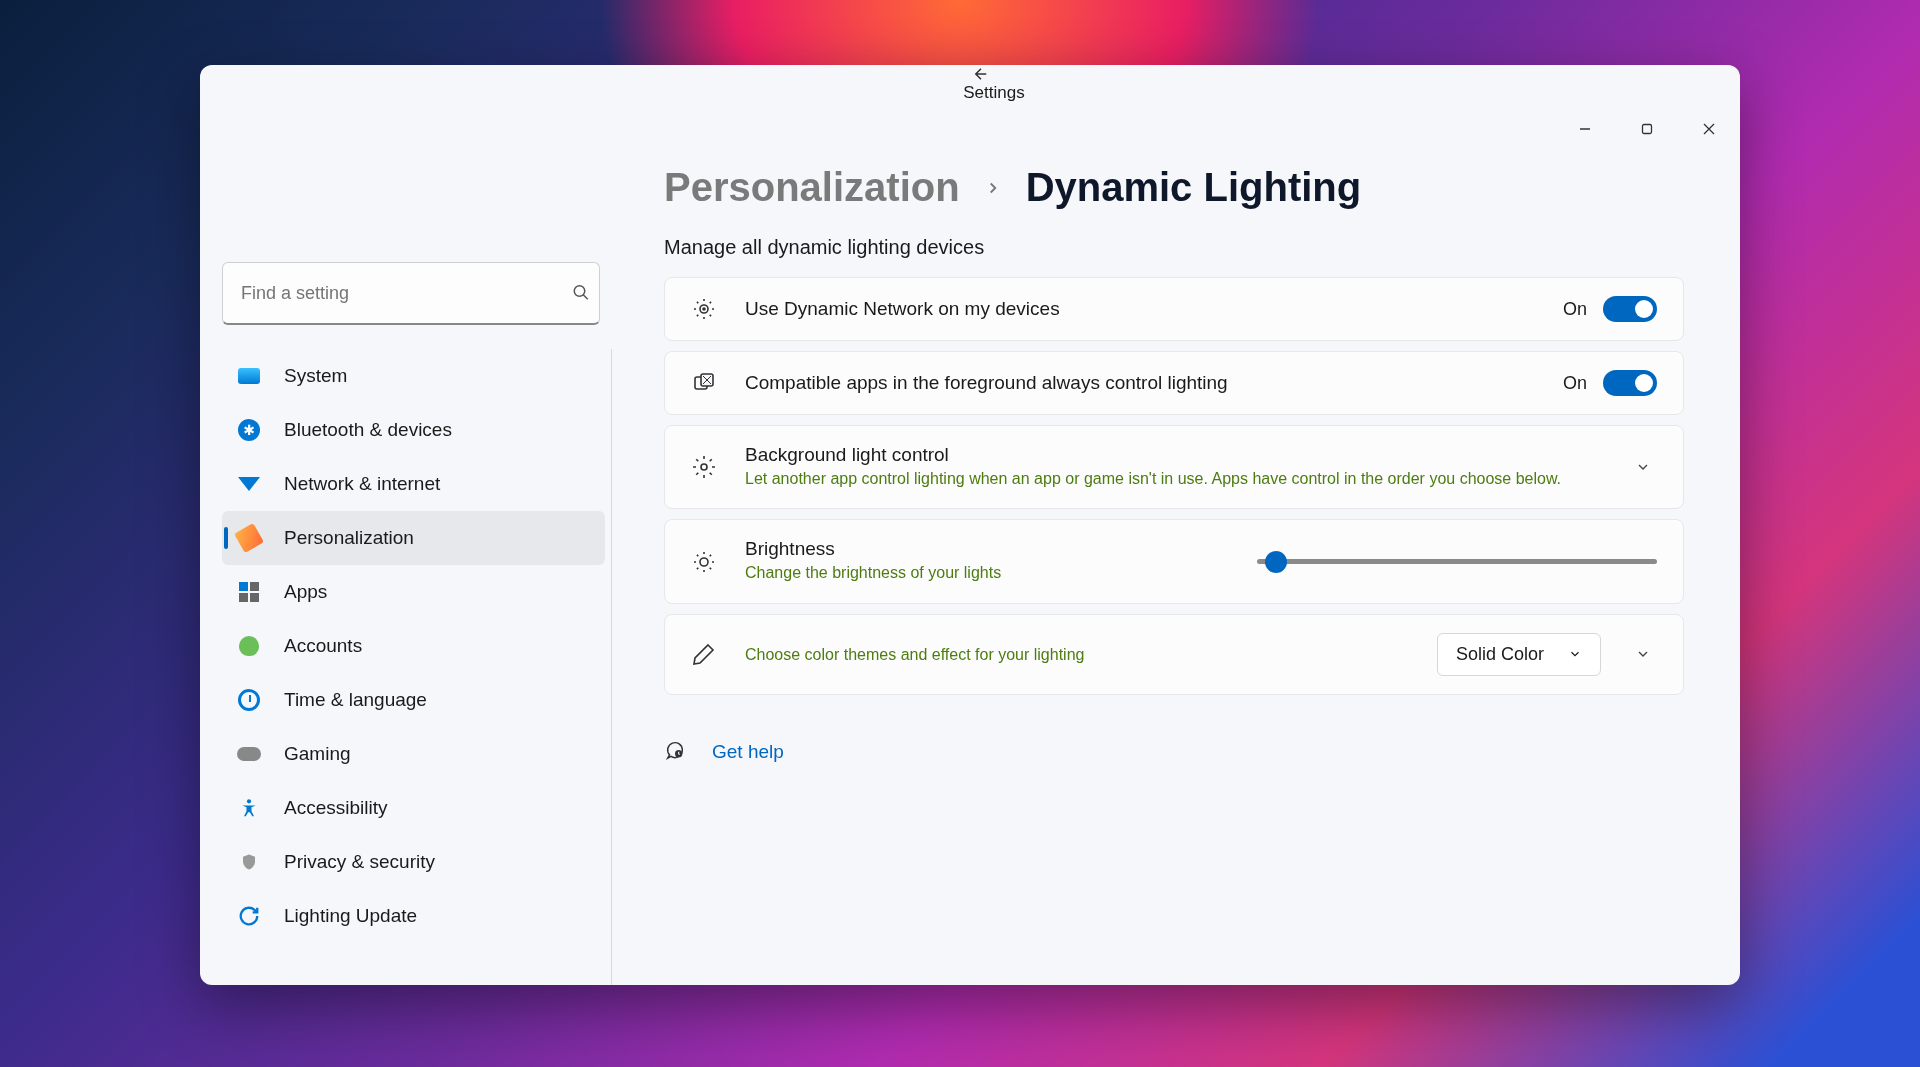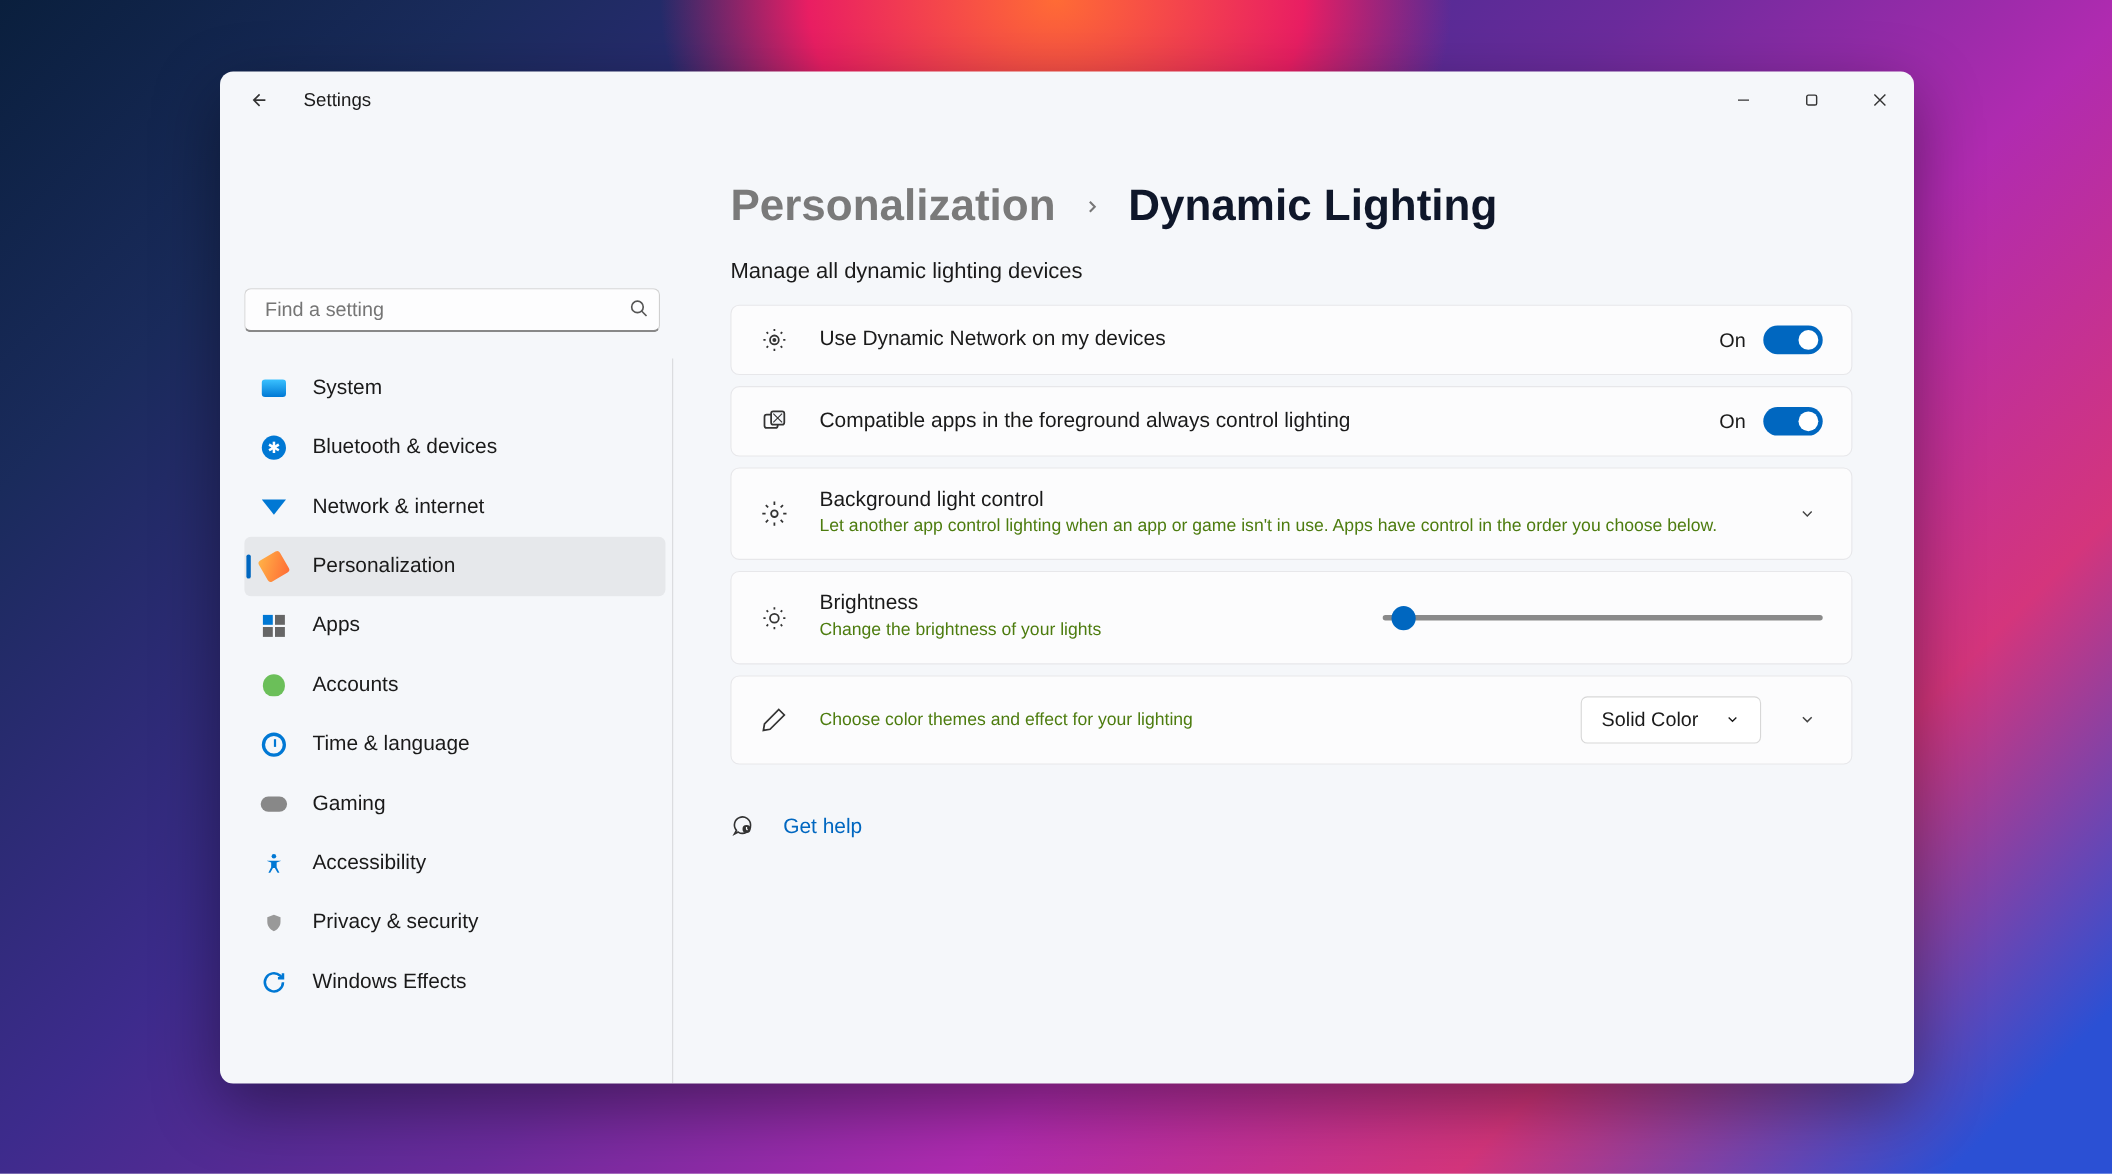--- a/index.html
+++ b/index.html
@@ -7,31 +7,31 @@
   width: 1920px; height: 1067px;
   background: radial-gradient(ellipse 900px 700px at 50% 0%, #ff6b35 0%, #e91e63 25%, transparent 40%),
               linear-gradient(135deg, #0a1f3d 0%, #1a2b5c 15%, #3d2b8c 35%, #6b2b9c 50%, #b02bb0 65%, #d4357c 80%, #2b50d4 95%);
   position: relative; overflow: hidden;
 }
 .window {
   position: absolute; left: 200px; top: 65px; width: 1540px; height: 920px;
   background: #f5f7fa; border-radius: 12px; box-shadow: 0 20px 60px rgba(0,0,0,.4);
   display: flex; flex-direction: column; overflow: hidden;
 }
-.titlebar { height: 52px; display: flex; align-items: center; padding: 0 0 0 22px; }
+.titlebar { height: 52px; display: flex; align-items: center; padding: 0 0 0 22px; flex-direction: column; }
 .back-btn { width: 28px; height: 28px; border: none; background: none; cursor: pointer; display:flex; align-items:center; justify-content:center; color:#333; }
 .app-title { margin-left: 26px; font-size: 17px; color: #1a1a1a; }
 .win-ctrls { margin-left: auto; display: flex; }
 .win-ctrls button { width: 62px; height: 52px; border: none; background: none; cursor: pointer; display:flex; align-items:center; justify-content:center; color:#333; }
 .body { flex:1; display:flex; overflow:hidden; }
 .sidebar { width: 420px; padding: 0 8px 0 22px; display:flex; flex-direction:column; }
 .sidebar-spacer { height: 145px; }
 .search-wrap { position: relative; margin: 0 12px 24px 0; }
 .search-input {
-  width: 100%; height: 40px; padding: 0 44px 0 18px; font-size: 18px;
+  width: 100%; height: 63px; padding: 0 44px 0 18px; font-size: 18px;
   background: #fdfdfe; border: 1px solid #d0d0d0; border-bottom: 2px solid #888; border-radius: 6px;
 }
 .search-icon-btn { position:absolute; right:10px; top:50%; transform:translateY(-50%); border:none; background:none; color:#555; cursor:pointer; }
 .nav { flex:1; overflow-y:auto; padding-right:6px; border-right: 1px solid rgba(0,0,0,.12); }
 .nav-item {
   display:flex; align-items:center; height:54px; padding:0 14px; border-radius:6px; cursor:pointer; position:relative;
 }
 .nav-item.selected { background: rgba(0,0,0,.06); }
 .nav-item.selected::before { content:""; position:absolute; left:2px; top:16px; bottom:16px; width:4px; background:#0067c0; border-radius:3px; }
 .nav-icon { width:26px; height:26px; margin-right:22px; display:flex; align-items:center; justify-content:center; }
@@ -195,21 +195,21 @@
             </span>
             <span class="nav-label">Privacy &amp; security</span>
           </div>
         <div class="nav-item">
             <span class="nav-icon">
               <svg width="22" height="22" viewBox="0 0 24 24" fill="none" stroke="#0078d4" stroke-width="2.5">
                 <path d="M21 12a9 9 0 11-3-6.7L21 8"></path>
                 <path d="M21 3v5h-5"></path>
               </svg>
             </span>
-            <span class="nav-label">Windows Effects</span>
+            <span class="nav-label">Lighting Update</span>
           </div>
       </nav>
     </aside>
 
     <main class="content">
       <div class="breadcrumb">
         <span class="crumb-parent">Personalization</span>
         <span class="crumb-sep">
           <svg width="18" height="18" viewBox="0 0 24 24" fill="none" stroke="currentColor" stroke-width="2.5">
               <path d="M9 18l6-6-6-6"></path>

